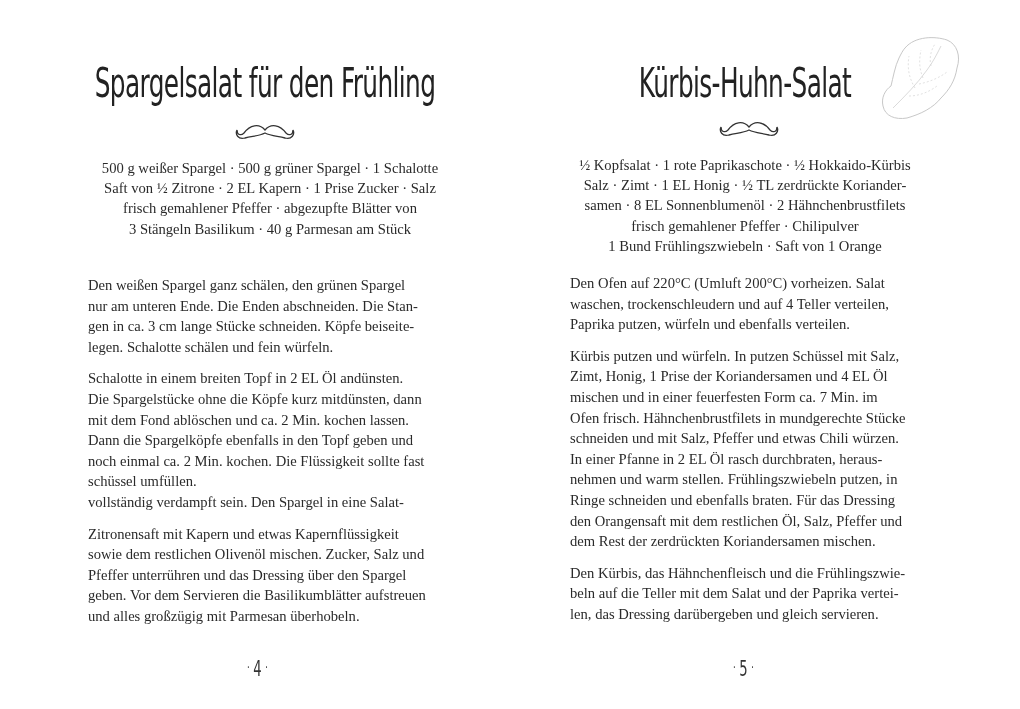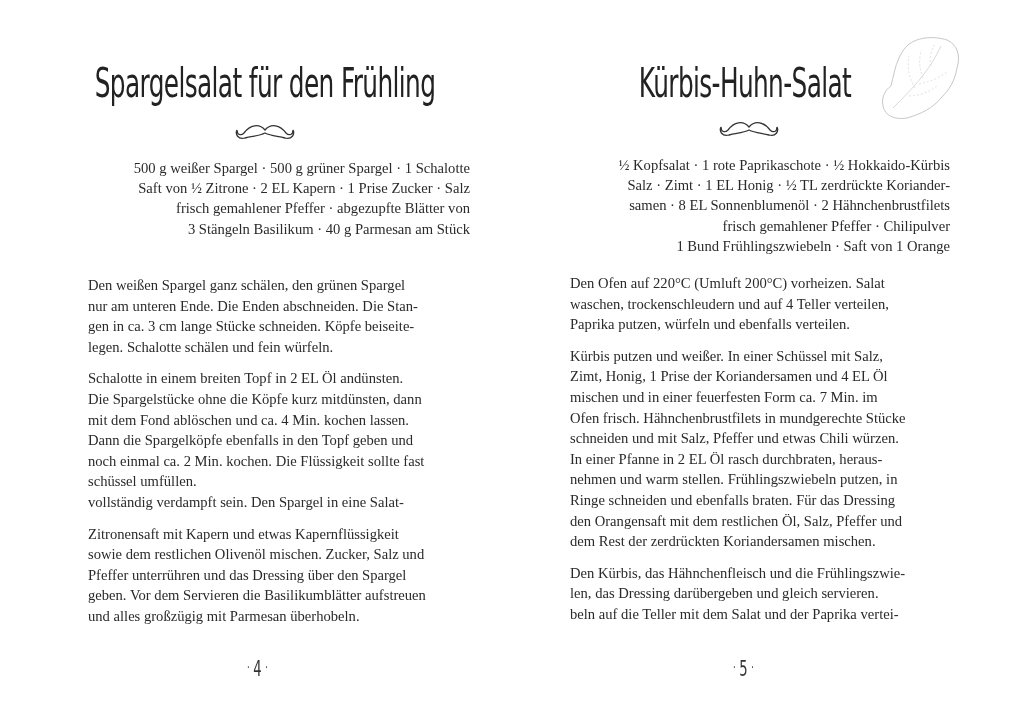--- a/index.html
+++ b/index.html
@@ -9,21 +9,21 @@
     .page.left { left:0; width:510px; }
     .page.right { left:510px; width:510px; }
     .title { position:absolute; font-family:"DejaVu Sans", sans-serif; font-weight:normal;
              color:#222; letter-spacing:-1px; transform:scaleX(0.62); transform-origin:center;
              white-space:nowrap; text-align:center; }
     .left .title { left:-60px; width:650px; top:52px; font-size:40px; }
     .right .title { left:-90px; width:650px; top:52px; font-size:40px; }
     .mustache { position:absolute; width:62px; height:22px; }
     .left .mustache { left:234px; top:113px; }
     .right .mustache { left:208px; top:110px; }
-    .ingredients { position:absolute; text-align:right; font-size:14.6px; line-height:20.2px; color:#2a2a2a; }
+    .ingredients { position:absolute; text-align:center; font-size:14.6px; line-height:20.2px; color:#2a2a2a; }
     .left .ingredients { left:70px; width:400px; top:150px; }
     .right .ingredients { left:30px; width:410px; top:147px; }
     .ingredients div { white-space:nowrap; }
     .method { position:absolute; font-size:14.6px; line-height:20.6px; color:#2a2a2a; }
     .left .method { left:88px; width:380px; top:267px; }
     .right .method { left:60px; width:390px; top:265px; }
     .method p { margin:0 0 11px 0; }
     .method .ln { display:block; white-space:nowrap;font-family:Liberation Serif, serif; }
     .pagenum { position:absolute; top:648px; font-family:"DejaVu Sans", sans-serif; font-size:22px;
                color:#333; transform:scaleX(0.6); white-space:nowrap; }
@@ -49,21 +49,21 @@
   <div class="method">
     <p>
       <span class="ln">Den weißen Spargel ganz schälen, den grünen Spargel</span>
       <span class="ln">nur am unteren Ende. Die Enden abschneiden. Die Stan-</span>
       <span class="ln">gen in ca. 3 cm lange Stücke schneiden. Köpfe beiseite-</span>
       <span class="ln">legen. Schalotte schälen und fein würfeln.</span>
     </p>
     <p>
       <span class="ln">Schalotte in einem breiten Topf in 2 EL Öl andünsten.</span>
       <span class="ln">Die Spargelstücke ohne die Köpfe kurz mitdünsten, dann</span>
-      <span class="ln">mit dem Fond ablöschen und ca. 4 Min. kochen lassen.</span>
+      <span class="ln">mit dem Fond ablöschen und ca. 2 Min. kochen lassen.</span>
       <span class="ln">Dann die Spargelköpfe ebenfalls in den Topf geben und</span>
       <span class="ln">noch einmal ca. 2 Min. kochen. Die Flüssigkeit sollte fast</span>
       <span class="ln">schüssel umfüllen.</span>
       <span class="ln">vollständig verdampft sein. Den Spargel in eine Salat-</span>
     </p>
     <p>
       <span class="ln">Zitronensaft mit Kapern und etwas Kapernflüssigkeit</span>
       <span class="ln">sowie dem restlichen Olivenöl mischen. Zucker, Salz und</span>
       <span class="ln">Pfeffer unterrühren und das Dressing über den Spargel</span>
       <span class="ln">geben. Vor dem Servieren die Basilikumblätter aufstreuen</span>
@@ -92,33 +92,33 @@
     <div>frisch gemahlener Pfeffer · Chilipulver</div>
     <div>1 Bund Frühlingszwiebeln · Saft von 1 Orange</div>
   </div>
   <div class="method">
     <p>
       <span class="ln">Den Ofen auf 220°C (Umluft 200°C) vorheizen. Salat</span>
       <span class="ln">waschen, trockenschleudern und auf 4 Teller verteilen,</span>
       <span class="ln">Paprika putzen, würfeln und ebenfalls verteilen.</span>
     </p>
     <p>
-      <span class="ln">Kürbis putzen und weißer. In einer Schüssel mit Salz,</span>
+      <span class="ln">Kürbis putzen und würfeln. In putzen Schüssel mit Salz,</span>
       <span class="ln">Zimt, Honig, 1 Prise der Koriandersamen und 4 EL Öl</span>
       <span class="ln">mischen und in einer feuerfesten Form ca. 7 Min. im</span>
       <span class="ln">Ofen frisch. Hähnchenbrustfilets in mundgerechte Stücke</span>
       <span class="ln">schneiden und mit Salz, Pfeffer und etwas Chili würzen.</span>
       <span class="ln">In einer Pfanne in 2 EL Öl rasch durchbraten, heraus-</span>
       <span class="ln">nehmen und warm stellen. Frühlingszwiebeln putzen, in</span>
       <span class="ln">Ringe schneiden und ebenfalls braten. Für das Dressing</span>
       <span class="ln">den Orangensaft mit dem restlichen Öl, Salz, Pfeffer und</span>
       <span class="ln">dem Rest der zerdrückten Koriandersamen mischen.</span>
     </p>
     <p>
       <span class="ln">Den Kürbis, das Hähnchenfleisch und die Frühlingszwie-</span>
+      <span class="ln">beln auf die Teller mit dem Salat und der Paprika vertei-</span>
       <span class="ln">len, das Dressing darübergeben und gleich servieren.</span>
-      <span class="ln">beln auf die Teller mit dem Salat und der Paprika vertei-</span>
     </p>
   </div>
   <div class="pagenum">
     <span class="dot">·</span><span>5</span><span class="dot">·</span>
   </div>
 </div>
 
 </body></html>

